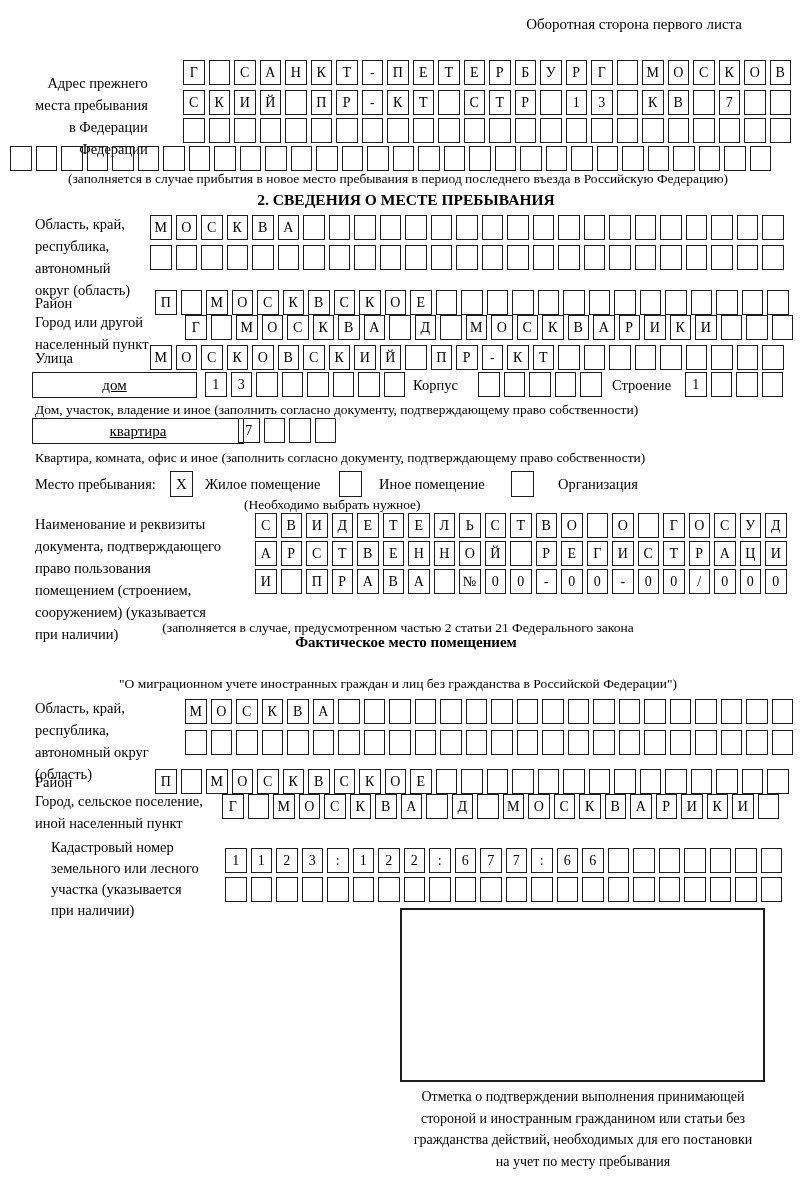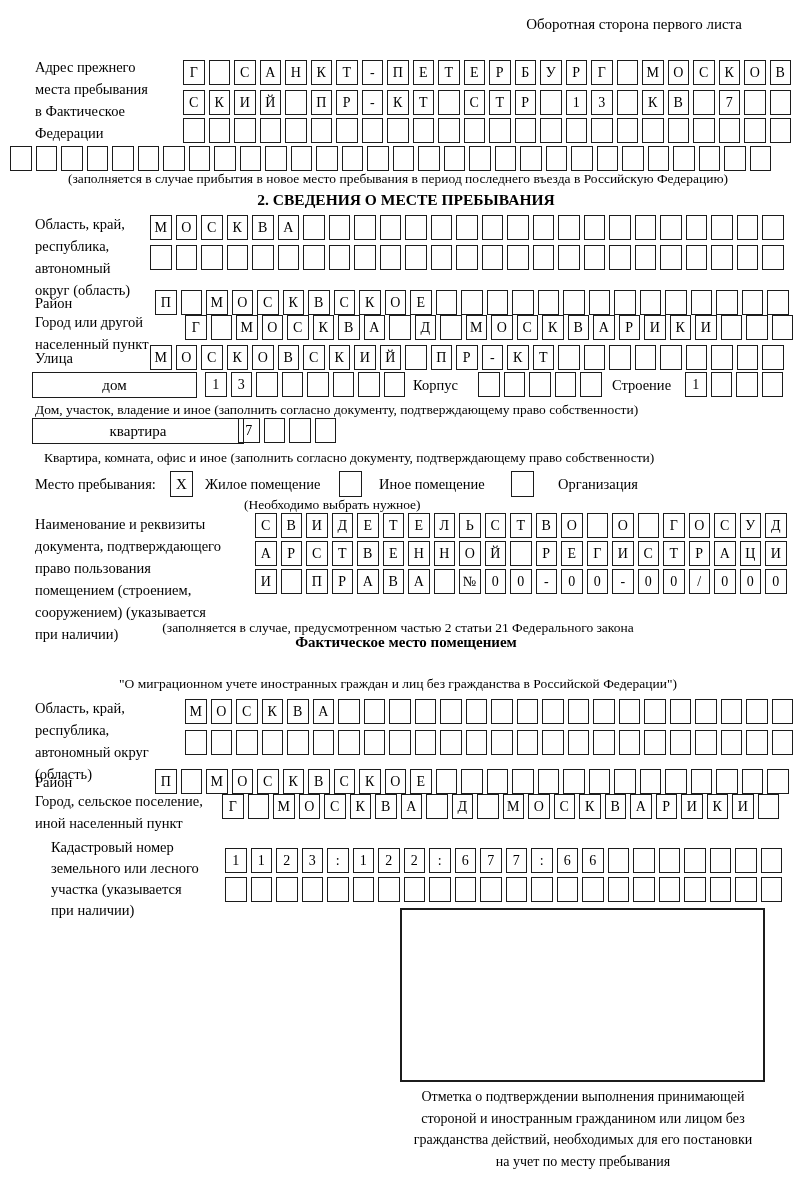--- a/index.html
+++ b/index.html
@@ -8,37 +8,37 @@
   .abs{position:absolute;}
   .lbl{font-size:14.5px;line-height:22px;}
   .lbl-tight{font-size:14.5px;line-height:21px;}
   .note{font-size:13.5px;}
   .center{left:0;width:796px;text-align:center;}
   .ttl{font-weight:bold;font-size:15.5px;padding-left:8px;}
   .boxrow{display:flex;gap:4px;}
   .cell{width:21.5px;height:25px;border:1.8px solid #1c1c1c;box-sizing:border-box;
         display:flex;align-items:center;justify-content:center;font-size:14px;flex:0 0 auto;}
   .wbox{border:1.8px solid #1c1c1c;box-sizing:border-box;height:26px;
-        display:flex;align-items:center;justify-content:center;font-size:15px;}
+        display:flex;align-items:center;justify-content:center;font-size:15px;text-decoration:underline;}
   .chk{width:23px;height:26px;border:1.8px solid #1c1c1c;box-sizing:border-box;
        display:flex;align-items:center;justify-content:center;font-size:15px;}
   .stamp{border:2px solid #1c1c1c;box-sizing:border-box;background:#fff;}
   .cap{font-size:14px;line-height:21.5px;text-align:center;}
 </style>
 </head>
 <body>
 
 <div class="page">
 
   <div class="abs" style="top:16px;left:0;width:742px;text-align:right;font-size:15px;">Оборотная сторона первого листа</div>
 
-  <div class="abs lbl" style="top:56px;left:35px;">
+  <div class="abs lbl" style="top:72px;left:35px;text-align:right;">
     <div>Адрес прежнего</div>
     <div>места пребывания</div>
-    <div>в Фактическое</div>
+    <div>в Федерации</div>
     <div>Федерации</div>
   </div>
   <div class="abs boxrow" style="top:60px;left:183px;">
       <span class="cell">Г</span>
       <span class="cell"></span>
       <span class="cell">С</span>
       <span class="cell">А</span>
       <span class="cell">Н</span>
       <span class="cell">К</span>
       <span class="cell">Т</span>
@@ -326,21 +326,21 @@
     </div>
   <div class="abs note" style="top:402px;left:35px;">Дом, участок, владение и иное (заполнить согласно документу, подтверждающему право собственности)</div>
 
   <div class="abs wbox" style="top:418px;left:32px;width:212px;">квартира</div>
   <div class="abs boxrow" style="top:418px;left:238px;">
       <span class="cell">7</span>
       <span class="cell"></span>
       <span class="cell"></span>
       <span class="cell"></span>
     </div>
-  <div class="abs note" style="top:450px;left:35px;margin-left:9px;">Квартира, комната, офис и иное (заполнить согласно документу, подтверждающему право собственности)</div>
+  <div class="abs note" style="top:450px;left:35px;">Квартира, комната, офис и иное (заполнить согласно документу, подтверждающему право собственности)</div>
 
   <div class="abs lbl" style="top:473px;left:35px;">Место пребывания:</div>
   <span class="abs chk" style="top:471px;left:170px;">X</span>
   <div class="abs lbl" style="top:473px;left:205px;">Жилое помещение</div>
   <span class="abs chk" style="top:471px;left:339px;"></span>
   <div class="abs lbl" style="top:473px;left:379px;">Иное помещение</div>
   <span class="abs chk" style="top:471px;left:511px;"></span>
   <div class="abs lbl" style="top:473px;left:558px;">Организация</div>
   <div class="abs note" style="top:497px;left:244px;">(Необходимо выбрать нужное)</div>
 
@@ -594,18 +594,18 @@
       <span class="cell"></span>
       <span class="cell"></span>
       <span class="cell"></span>
       <span class="cell"></span>
       <span class="cell"></span>
     </div>
 
   <div class="abs stamp" style="top:908px;left:400px;width:365px;height:174px;"></div>
   <div class="abs cap" style="top:1086px;left:398px;width:370px;">
     <div>Отметка о подтверждении выполнения принимающей</div>
-    <div>стороной и иностранным гражданином или лицом без</div>
+    <div>стороной и иностранным гражданином или статьи без</div>
     <div>гражданства действий, необходимых для его постановки</div>
     <div>на учет по месту пребывания</div>
   </div>
 
 </div>
 
 </body></html>

